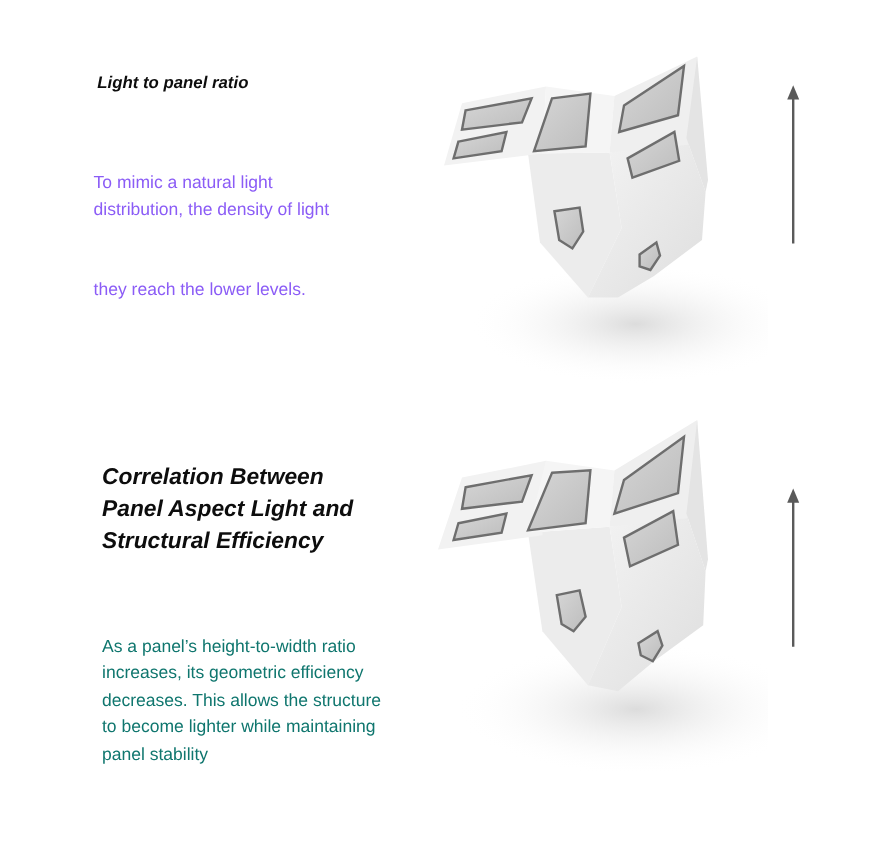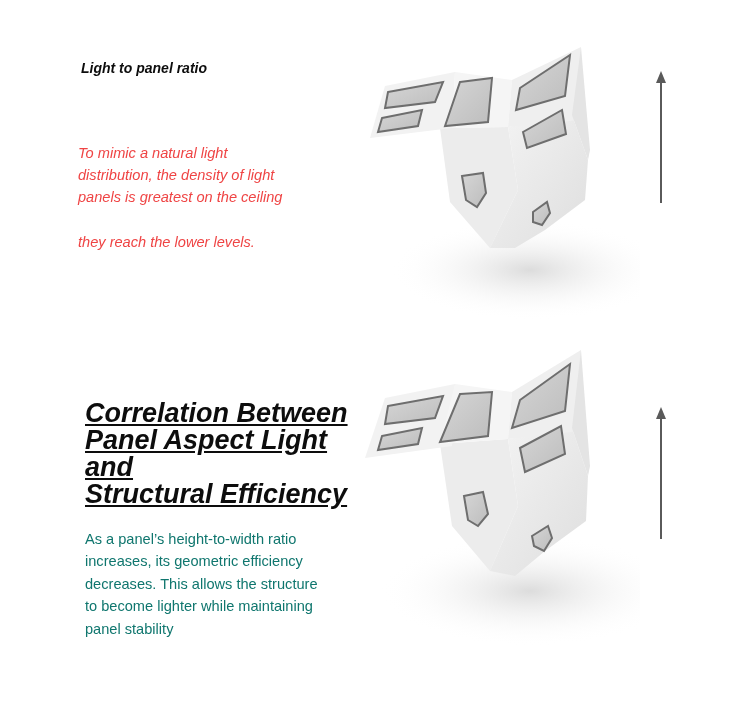--- a/index.html
+++ b/index.html
@@ -1,36 +1,36 @@
 <!DOCTYPE html>
 <html><head>
 <meta charset="utf-8">
 <style>
   html, body { margin:0; padding:0; background:#ffffff; }
   body { width:732px; height:710px; position:relative; overflow:hidden; font-family:"Liberation Sans", sans-serif; color:#111; }
   .title { position:absolute; font-weight:bold; font-style:italic; color:#0d0d0d; margin:0; }
   .t1 { left:81px; top:55px; font-size:14px; line-height:26px; }
-  .t2 { left:85px; top:400px; font-size:27px; line-height:27px; width:270px;text-decoration:underline; }
-  .body1 { position:absolute; left:78px; top:142px; font-size:14.6px; line-height:22.2px; font-style:italic; color:#ef4444; width:240px; margin:0; }
+  .t2 { left:85px; top:384px; font-size:19px; line-height:27px; width:270px; }
+  .body1 { position:absolute; left:78px; top:142px; font-size:14.6px; line-height:22.2px; color:#8b5cf6; width:240px; margin:0; }
   .body2 { position:absolute; left:85px; top:528px; font-size:14.6px; line-height:22.4px; color:#0f766e; width:270px; margin:0; }
   .model { position:absolute; }
   .m1 { left:340px; top:30px; }
   .m2 { left:340px; top:336px; }
   .arrow { position:absolute; }
   .a1 { left:654px; top:70px; }
   .a2 { left:654px; top:406px; }
 </style>
 </head>
 <body>
 
 <h2 class="title t1">Light to panel ratio</h2>
 <p class="body1">
   <span>To mimic a natural light</span><br>
   <span>distribution, the density of light</span><br>
-  <span>panels is greatest on the ceiling</span><br>
+  <br>
   <br>
   <span>they reach the lower levels.</span>
 </p>
 
 <svg class="model m1" width="300" height="300" viewBox="0 0 300 300">
   <defs>
     <radialGradient id="shadow1" cx="50%" cy="50%" r="50%">
       <stop offset="0%" stop-color="#d8d8d8" stop-opacity="0.9"></stop>
       <stop offset="100%" stop-color="#ffffff" stop-opacity="0"></stop>
     </radialGradient>

